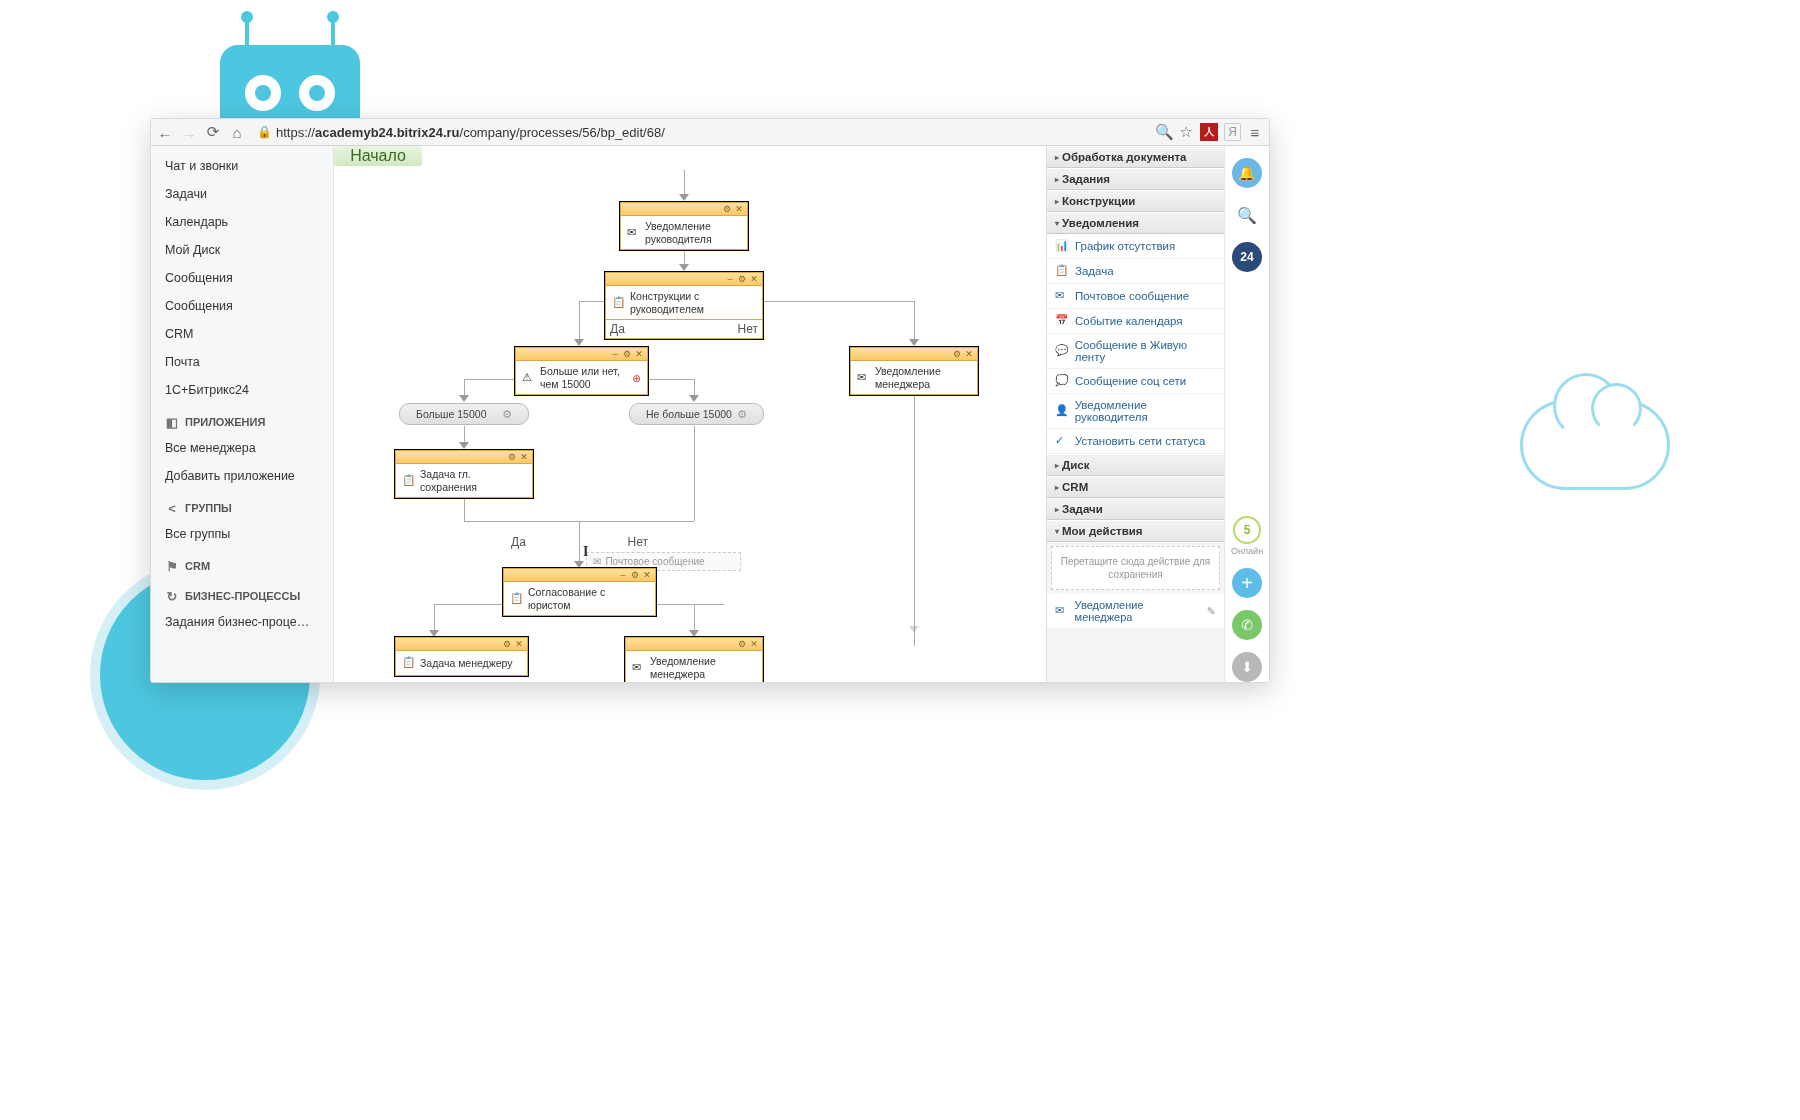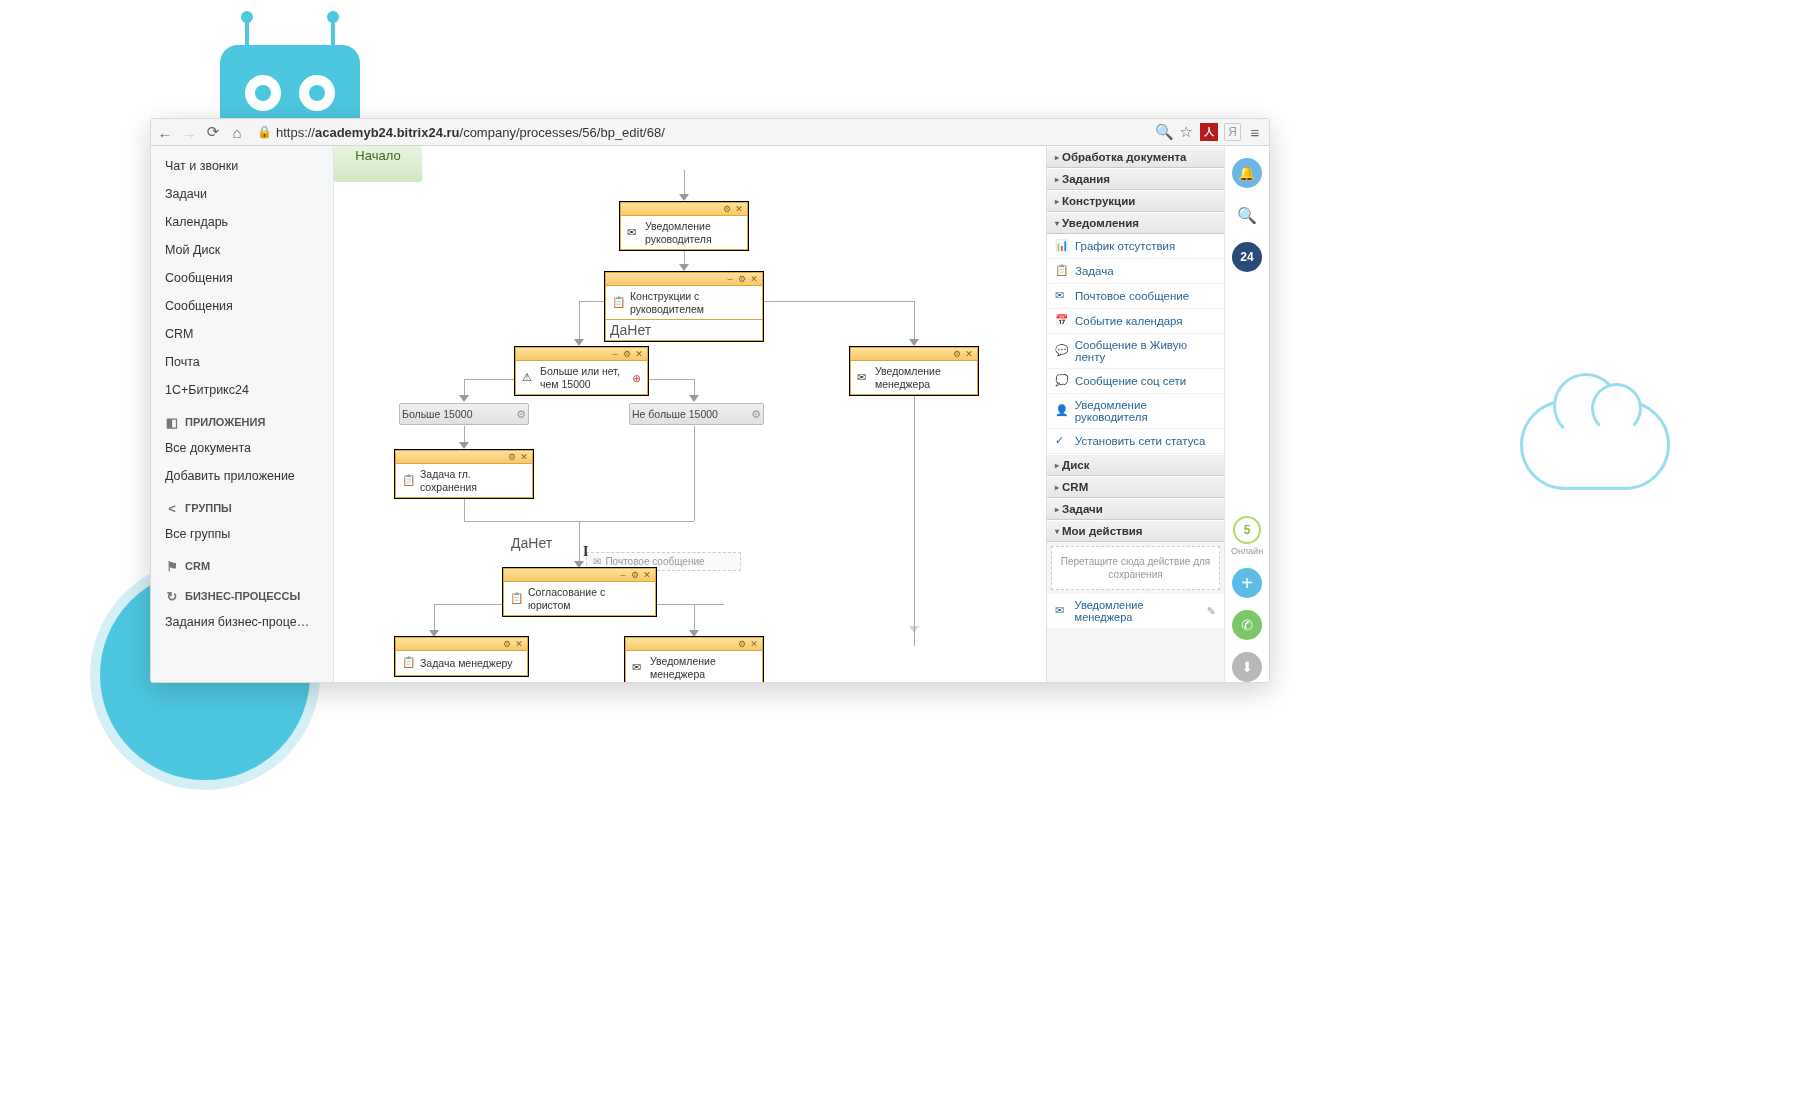--- a/index.html
+++ b/index.html
@@ -38,30 +38,30 @@
 
 
 .sidebar-left { width: 183px; background: #f6f7f8; border-right: 1px solid #e5e5e5; padding-top: 6px; font-size: 12.5px; overflow: hidden; }
 .sb-item { padding: 7px 14px; color: #333; cursor: pointer; }
 .sb-header { padding: 11px 14px 5px; font-size: 11px; font-weight: bold; color: #555; display: flex; align-items: center; gap: 6px; text-transform: uppercase; }
 .sb-header-icon { width: 14px; height: 14px; display: inline-flex; align-items: center; justify-content: center; color: #777; font-size: 13px; }
 
 
 .canvas { flex: 1; position: relative; background: #fff; overflow: hidden; }
 .flow-node { position: absolute; border: 1px solid; }
-.start-node { left: 306px; top: 4px; width: 88px; height: 36px; background: linear-gradient(#e8f5e0,#d0e8c2); border-color: #a8cc8e; border-radius: 3px; text-align: center; font-size: 13px; color: #3a6b1f; line-height: 20px; }
+.start-node { left: 306px; top: 4px; width: 88px; height: 20px; background: linear-gradient(#e8f5e0,#d0e8c2); border-color: #a8cc8e; border-radius: 3px; text-align: center; font-size: 16px; color: #3a6b1f; line-height: 20px; }
 .box-node { width: 130px; }
 .box-head { height: 13px; background: linear-gradient(#ffe29e,#f9c868); border: 1px solid #d9a840; border-bottom: none; display: flex; justify-content: flex-end; align-items: center; padding: 0 3px; gap: 2px; }
 .box-head .ctl { width: 10px; height: 10px; font-size: 9px; color: #8a6820; cursor: pointer; text-align: center; line-height: 10px; }
 .box-body { background: #fff; border: 1px solid #d9a840; padding: 4px 6px; font-size: 10.5px; color: #333; display: flex; align-items: center; gap: 4px; min-height: 26px; }
 .box-icon { width: 14px; height: 14px; flex-shrink: 0; font-size: 11px; }
 .box-label { line-height: 1.2; }
-.yn-row { display: flex; font-size: 14px; color: #555; padding: 2px 4px; background: #fff; border: 1px solid #d9a840; border-top: none; }
-
-.branch-node { position: absolute; width: 130px; height: 22px; background: linear-gradient(#f0f0f0,#e0e0e0); border: 1px solid #bbb; border-radius: 2px; font-size: 10.5px; color: #444; display: flex; align-items: center; justify-content: space-between; padding: 0 2px; }
+.yn-row { display: flex; justify-content: space-between; font-size: 12px; color: #555; padding: 2px 4px; background: #fff; border: 1px solid #d9a840; border-top: none; }
+
+.branch-node { position: absolute; width: 130px; height: 22px; background: linear-gradient(#f0f0f0,#e0e0e0); border: 1px solid #bbb; border-radius: 10px; font-size: 10.5px; color: #444; display: flex; align-items: center; justify-content: space-between; padding: 0 16px; }
 .branch-gear { color: #999; font-size: 11px; }
 
 .arrow-head { position: absolute; width: 0; height: 0; border-left: 5px solid transparent; border-right: 5px solid transparent; border-top: 7px solid #999; }
 .line-v { position: absolute; width: 1px; background: #aaa; }
 .line-h { position: absolute; height: 1px; background: #aaa; }
 
 .ghost-drop { position: absolute; border: 1px dashed #ccc; background: #fafafa; font-size: 10px; color: #999; padding: 3px 6px; display: flex; align-items: center; gap: 4px; }
 
 
 .panel-right { width: 178px; border-left: 1px solid #ddd; font-size: 11.5px; background: #f5f5f5; overflow: hidden; }
@@ -138,21 +138,21 @@
       <div class="sb-item">Сообщения</div>
       <div class="sb-item">Сообщения</div>
       <div class="sb-item">CRM</div>
       <div class="sb-item">Почта</div>
       <div class="sb-item">1С+Битрикс24</div>
 
       <div class="sb-header">
           <span class="sb-header-icon">◧</span>
           <span>ПРИЛОЖЕНИЯ</span>
         </div>
-      <div class="sb-item">Все документа</div>
+      <div class="sb-item">Все менеджера</div>
       <div class="sb-item">Добавить приложение</div>
 
       <div class="sb-header">
           <span class="sb-header-icon">&lt;</span>
           <span>ГРУППЫ</span>
         </div>
       <div class="sb-item">Все группы</div>
 
       <div class="sb-header">
           <span class="sb-header-icon">⚑</span>

